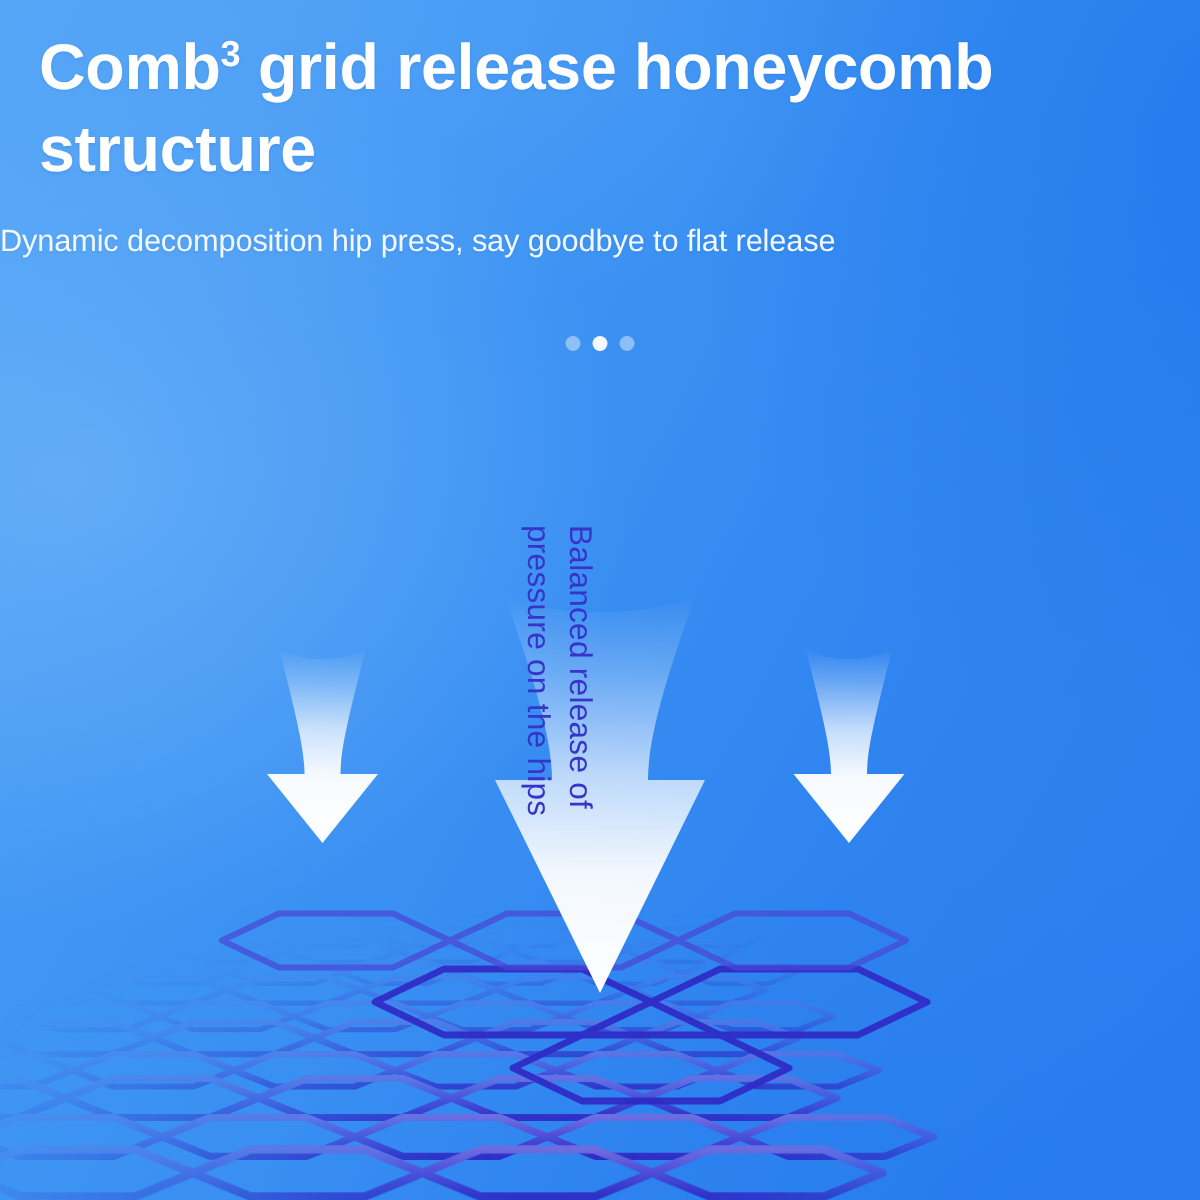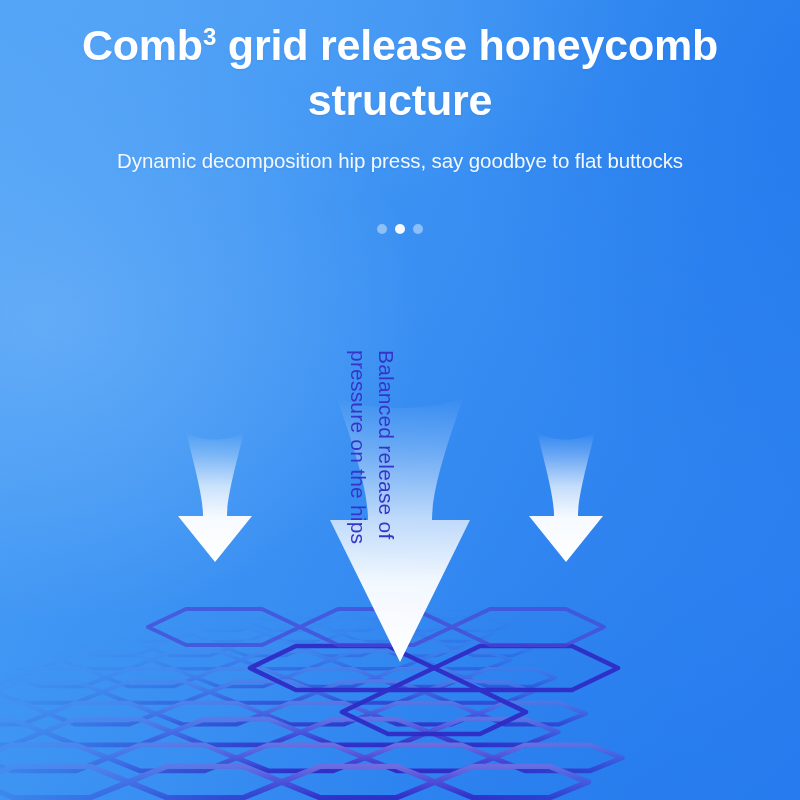--- a/index.html
+++ b/index.html
@@ -65,21 +65,20 @@
         rgba(30,118,234,0.30) 0%,
         rgba(30,118,234,0) 70%);
   }
 
   
   .header {
     position: absolute;
     left: 0;
     top: 0;
     width: 800px;
-    text-align: center;
     z-index: 30;
   }
   .title {
     margin: 0;
     padding: 18px 26px 0 26px;
     color: #ffffff;
     font-size: 43px;
     font-weight: bold;
     line-height: 1.28;
     letter-spacing: -0.2px;
@@ -311,21 +310,21 @@
     </g>
   </svg>
 
   <div class="caption">
     <span class="caption-line">Balanced release of</span>
     <span class="caption-line">pressure on the hips</span>
   </div>
 
   <div class="header">
     <h1 class="title"><span>Comb</span><sup>3</sup><span> grid release honeycomb structure</span></h1>
-    <p class="subtitle">Dynamic decomposition hip press, say goodbye to flat buttocks</p>
+    <p class="subtitle">Dynamic decomposition hip press, say goodbye to flat release</p>
   </div>
 
   <div class="dots">
     <span class="dot"></span>
     <span class="dot active"></span>
     <span class="dot"></span>
   </div>
 
 </div>
 

